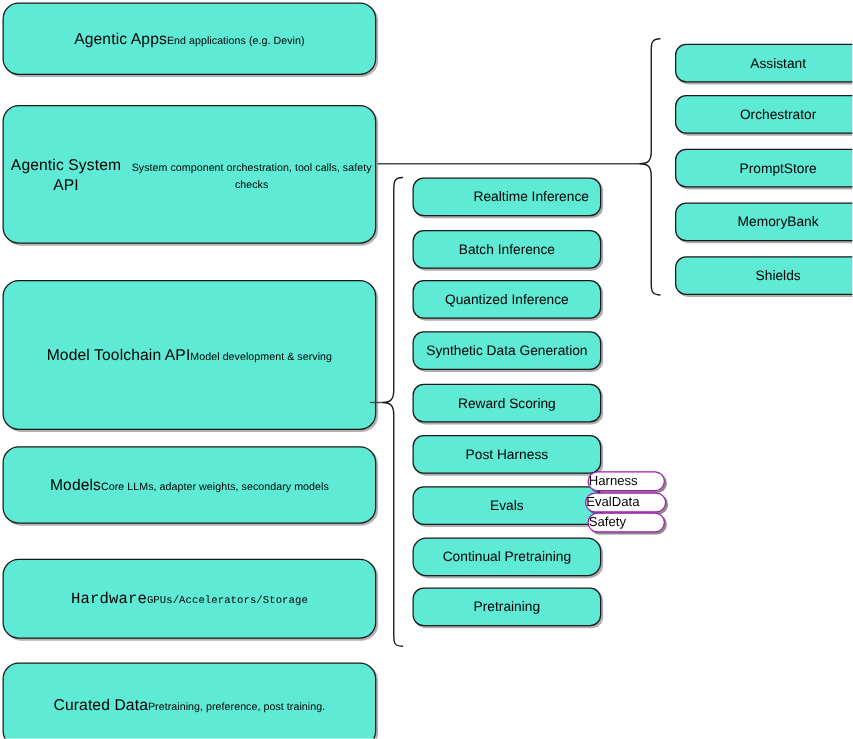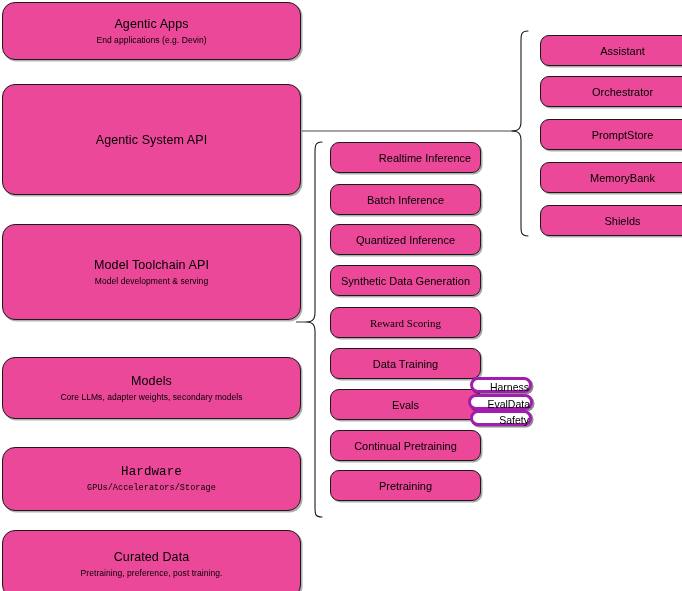--- a/index.html
+++ b/index.html
@@ -17,23 +17,23 @@
     height: 591px;
     overflow: hidden;
     background: #ffffff;
   }
 
   
   .box {
     position: absolute;
     box-sizing: border-box;
     border: 1px solid #1a1a1a;
-    background: #ec4899;
+    background: #5eead4;
     display: flex;
-    flex-direction: column;
+    flex-direction: row;
     align-items: center;
     justify-content: center;
     text-align: center;
     color: #000000;
   }
 
   
   .layer {
     left: 2px;
     width: 299px;
@@ -67,25 +67,25 @@
     width: 100%;
     text-align: center;
   }
   .mid-item { left: 330px; width: 151px; }
   .right-item { left: 516px; width: 165px; margin-left: 24px; }
 
   
   .capsule {
     position: absolute;
     box-sizing: border-box;
-    border: 3px solid #a21caf;
+    border: 1px solid #a21caf;
     background: #ffffff;
     border-radius: 999px;
     font-size: 10.5px;
-    text-align: right;
+    text-align: left;
     color: #000000;
     box-shadow: 1.5px 1.5px 0 rgba(0,0,0,0.45);
     white-space: nowrap;
   }
 
   
   .connector {
     position: absolute;
     pointer-events: none;
   }
@@ -108,23 +108,24 @@
 
 <div id="canvas">
 
   <div class="box layer" style="top:2px;height:58px;">
     <div class="title">Agentic Apps</div>
     <div class="sub">End applications (e.g. Devin)</div>
   </div>
 
   <div class="box layer" style="top:84px;height:111px;">
     <div class="title">Agentic System API</div>
-  </div>
-
-  <div class="box layer" style="top:224px;height:96px;">
+    <div class="sub">System component orchestration, tool calls, safety checks</div>
+  </div>
+
+  <div class="box layer" style="top:224px;height:120px;">
     <div class="title">Model Toolchain API</div>
     <div class="sub">Model development &amp; serving</div>
   </div>
 
   <div class="box layer" style="top:357px;height:62px;">
     <div class="title">Models</div>
     <div class="sub">Core LLMs, adapter weights, secondary models</div>
   </div>
 
   <div class="box layer" style="top:447px;height:64px;font-family:Liberation Mono, monospace;">
@@ -178,30 +179,30 @@
   </div>
   <div class="box item mid-item" style="top:184px;">
     <span class="lbl">Batch Inference</span>
   </div>
   <div class="box item mid-item" style="top:224px;">
     <span class="lbl">Quantized Inference</span>
   </div>
   <div class="box item mid-item" style="top:265px;">
     <span class="lbl">Synthetic Data Generation</span>
   </div>
-  <div class="box item mid-item" style="top:307px;font-family:Liberation Serif, serif;">
+  <div class="box item mid-item" style="top:307px;">
     <span class="lbl">Reward Scoring</span>
   </div>
   <div class="box item mid-item" style="top:348px;">
-    <span class="lbl">Data Training</span>
+    <span class="lbl">Post Harness</span>
   </div>
   <div class="box item mid-item" style="top:389px;">
     <span class="lbl">Evals</span>
   </div>
-  <div class="box item mid-item" style="top:430px;">
+  <div class="box item mid-item" style="top:430px;border-radius:11px;">
     <span class="lbl">Continual Pretraining</span>
   </div>
   <div class="box item mid-item" style="top:470px;">
     <span class="lbl">Pretraining</span>
   </div>
 
   <div class="capsule" style="left:470px;top:377px;width:62px;height:16px;line-height:15px;">
     <span>Harness</span>
   </div>
   <div class="capsule" style="left:468px;top:394px;width:65px;height:16px;line-height:15px;">

